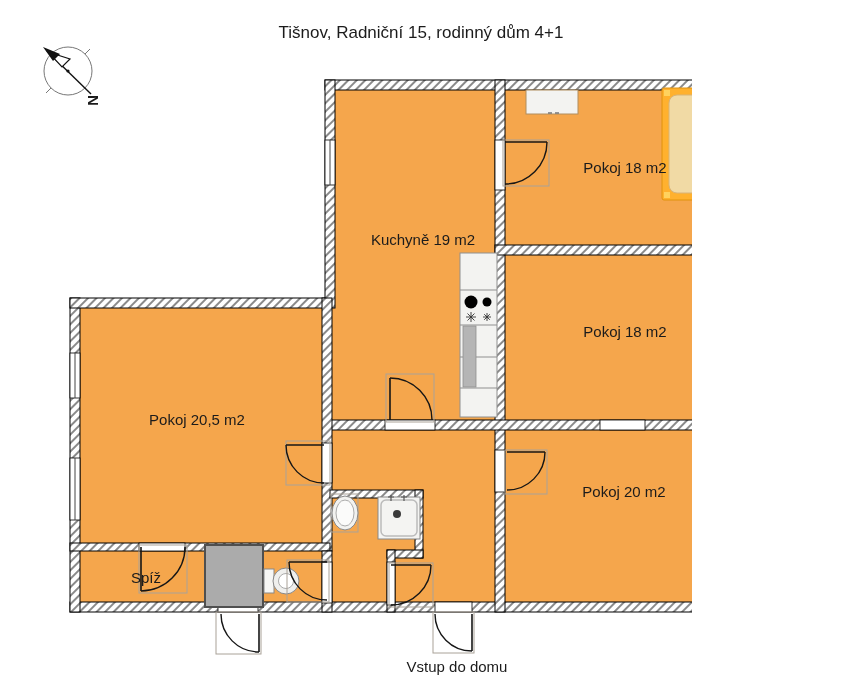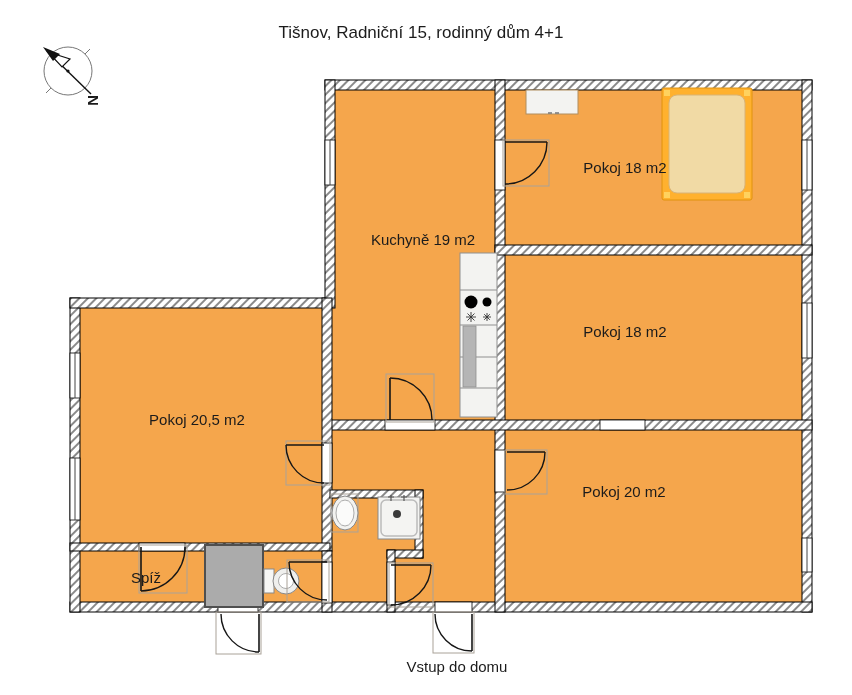--- a/index.html
+++ b/index.html
@@ -1,16 +1,16 @@
 <!DOCTYPE html>
 <html style="--floor: #F5A64C; --bed_frame: #FFB12E; --bed_mattress: #F1DAA5; --gray_block: #ABABAB; --fixture: #F3F3F1;"><head>
 <meta charset="utf-8">
 <style>
   html,body{margin:0;padding:0;background:#ffffff;}
-  .stage{position:relative;width:852px;height:695px;background:#fff;overflow:hidden;
+  .stage{position:relative;width:692px;height:695px;background:#fff;overflow:hidden;
          font-family:"Liberation Sans",sans-serif;}
   svg{display:block;}
   text{font-family:"Liberation Sans",sans-serif;fill:#1b1b1b;}
   .title-text{font-size:17px;}
   .room-text{font-size:15px;}
   .small-text{font-size:15px;}
   .wall{stroke:#000;stroke-width:1;}
   .win{fill:#fff;stroke:#000;stroke-width:0.8;}
   .gap{fill:#fff;stroke:#000;stroke-width:0.8;}
   .arc{fill:none;stroke:#161616;stroke-width:1.4;}

